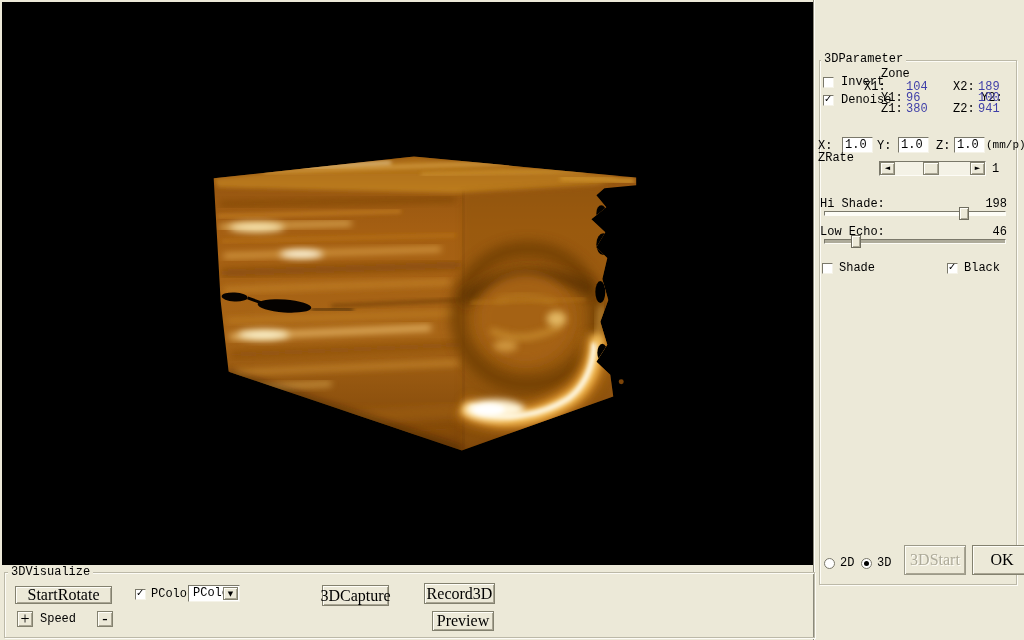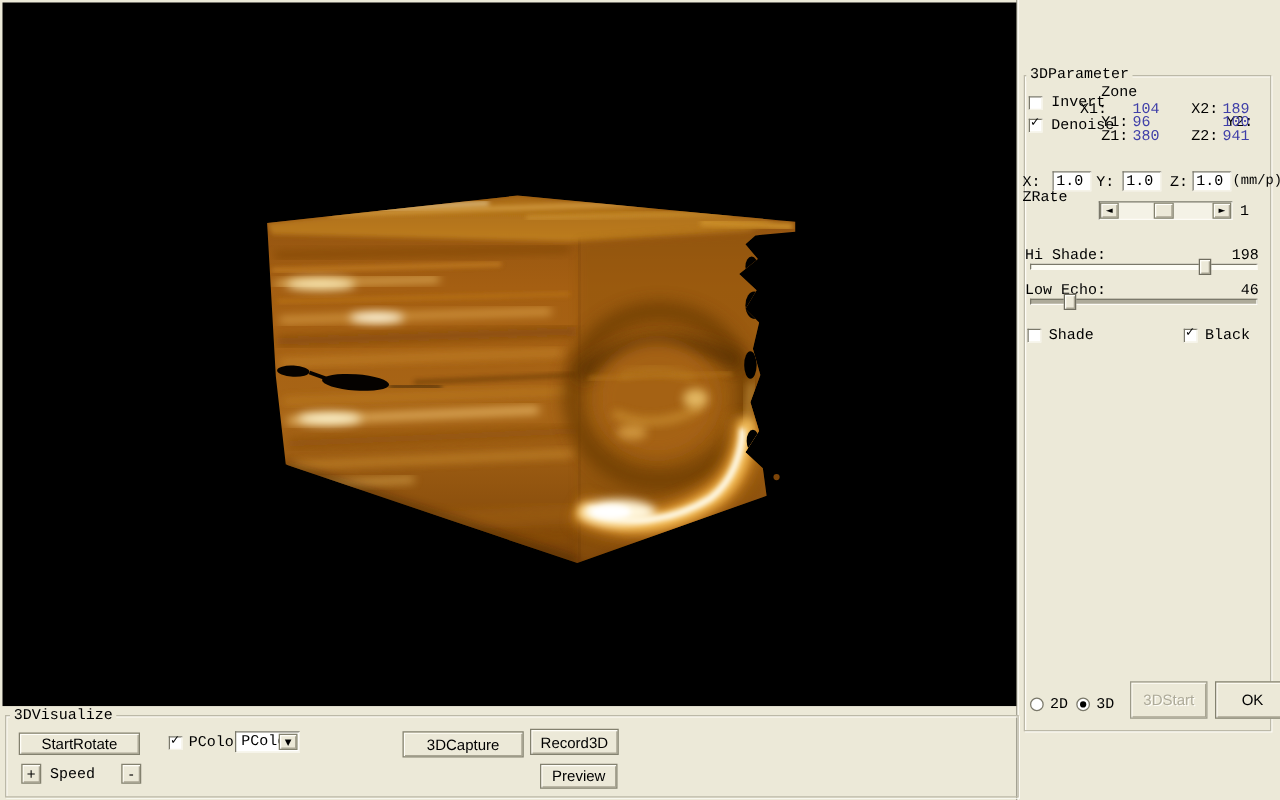--- a/index.html
+++ b/index.html
@@ -29,21 +29,21 @@
   .legend{
     position:absolute;background:#ece9d8;padding:0 3px;line-height:12px;
     white-space:nowrap;z-index:5;
   }
   .lbl{position:absolute;white-space:nowrap;line-height:12px;}
   .blue{color:#3f3fa8;}
   .btn{
     position:absolute;background:#ece9d8;border:1px solid #83816f;
     box-shadow:inset 1px 1px 0 #fffef8, inset -1px -1px 0 #a9a593;
     display:flex;align-items:center;justify-content:center;
-    font-family:Liberation Sans, sans-serif;font-size:12px;color:#000;cursor:default;
+    font-family:Liberation Serif, serif;font-size:16px;color:#000;cursor:default;
     box-sizing:border-box;white-space:nowrap;
   }
   .btn.disabled{color:#aeab9a;text-shadow:1px 1px 0 #fffef8;border-color:#9c9a89;}
   .cb{
     position:absolute;width:11px;height:11px;background:#fff;box-sizing:border-box;
     border:1px solid;border-color:#7a786a #f5f3e8 #f5f3e8 #7a786a;
   }
   .cb .check{
     position:absolute;left:0;top:-3px;font-family:"DejaVu Sans",sans-serif;
     font-size:10px;font-weight:bold;color:#000;
@@ -283,15 +283,15 @@
   <span class="combo-text">PColor</span>
   <div class="combo-btn">
     <span>▼</span>
   </div>
 </div>
 
 <div class="btn" style="left:17px;top:611px;width:16px;height:16px;">+</div>
 <span class="lbl" style="left:40px;top:613px;">Speed</span>
 <div class="btn" style="left:97px;top:611px;width:16px;height:16px;">-</div>
 
-<div class="btn" style="left:322px;top:585px;width:97px;height:21px;">3DCapture</div>
+<div class="btn" style="left:322px;top:585px;width:67px;height:21px;">3DCapture</div>
 <div class="btn" style="left:424px;top:583px;width:71px;height:21px;">Record3D</div>
 <div class="btn" style="left:432px;top:611px;width:62px;height:20px;">Preview</div>
 
 </body></html>

